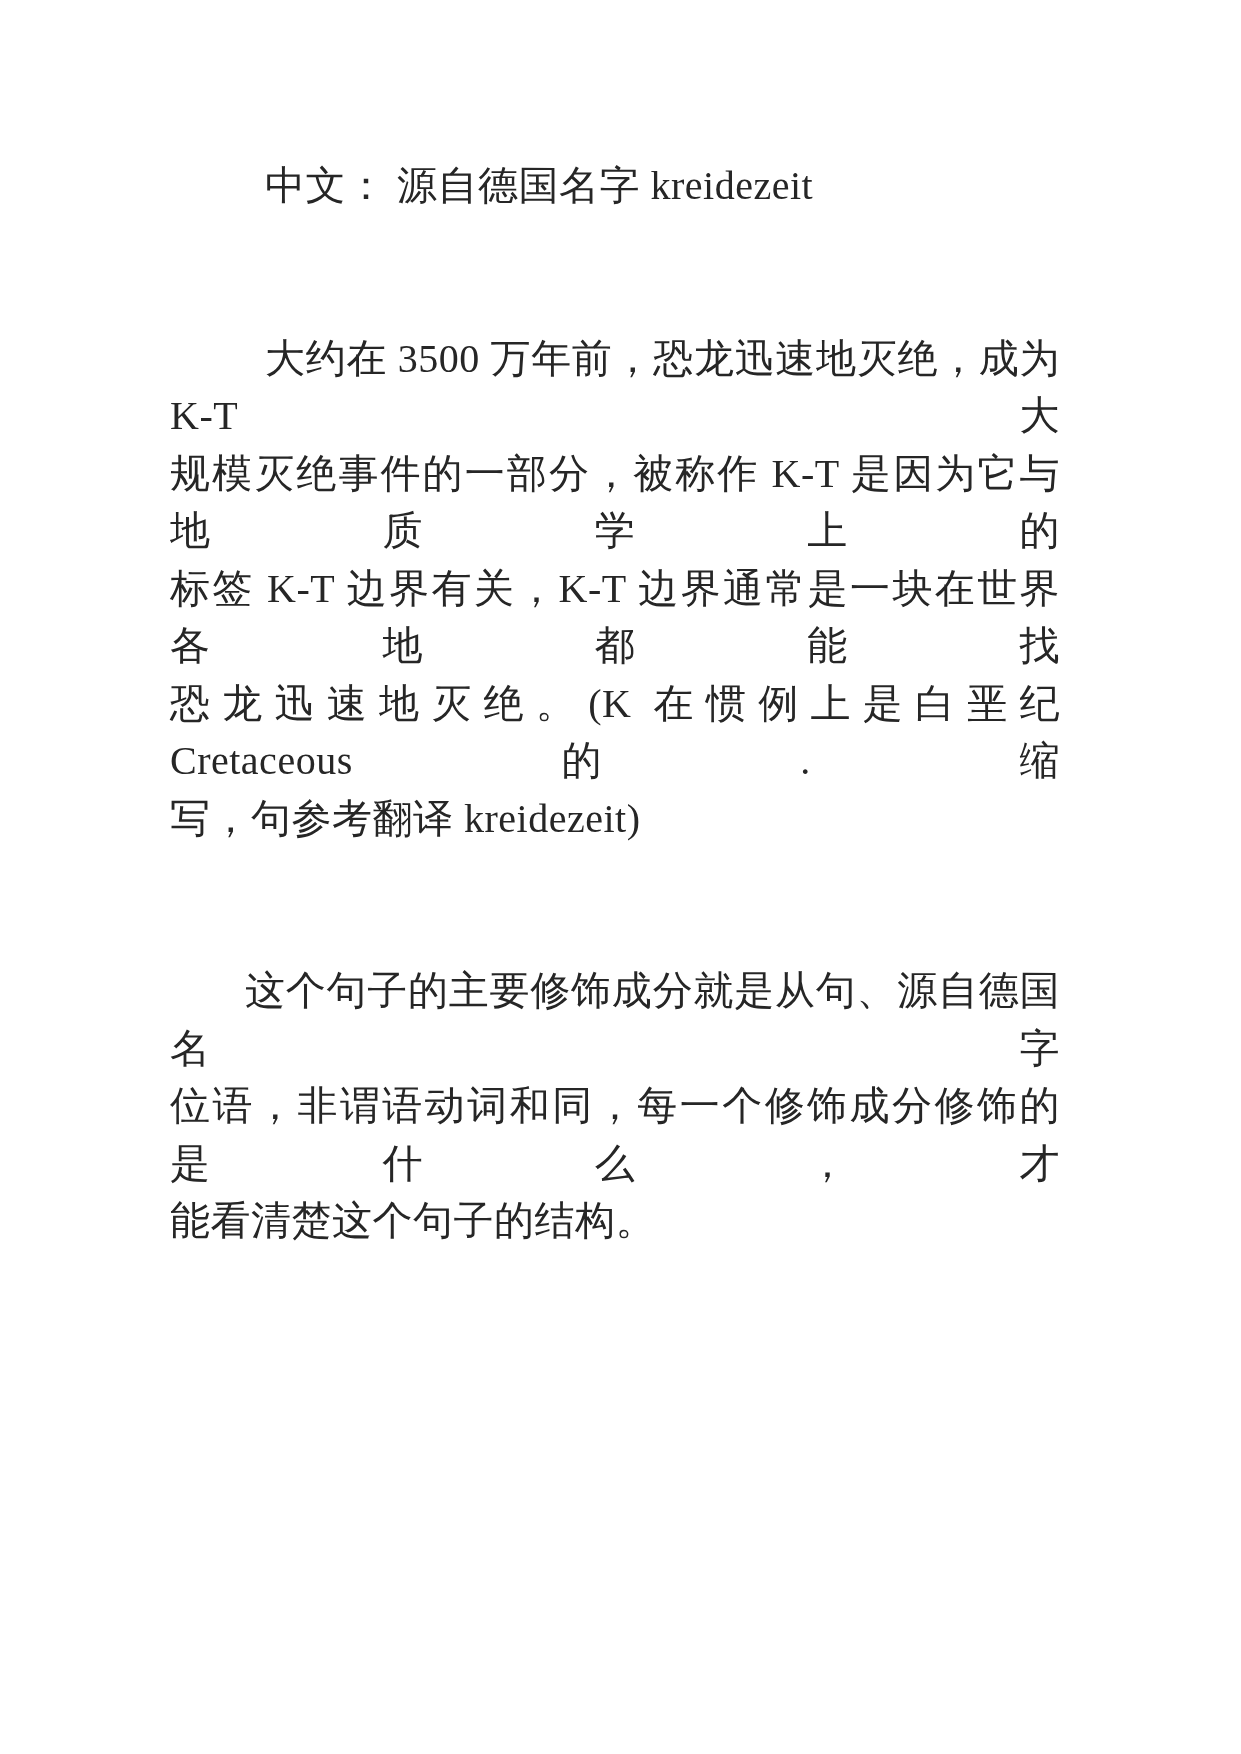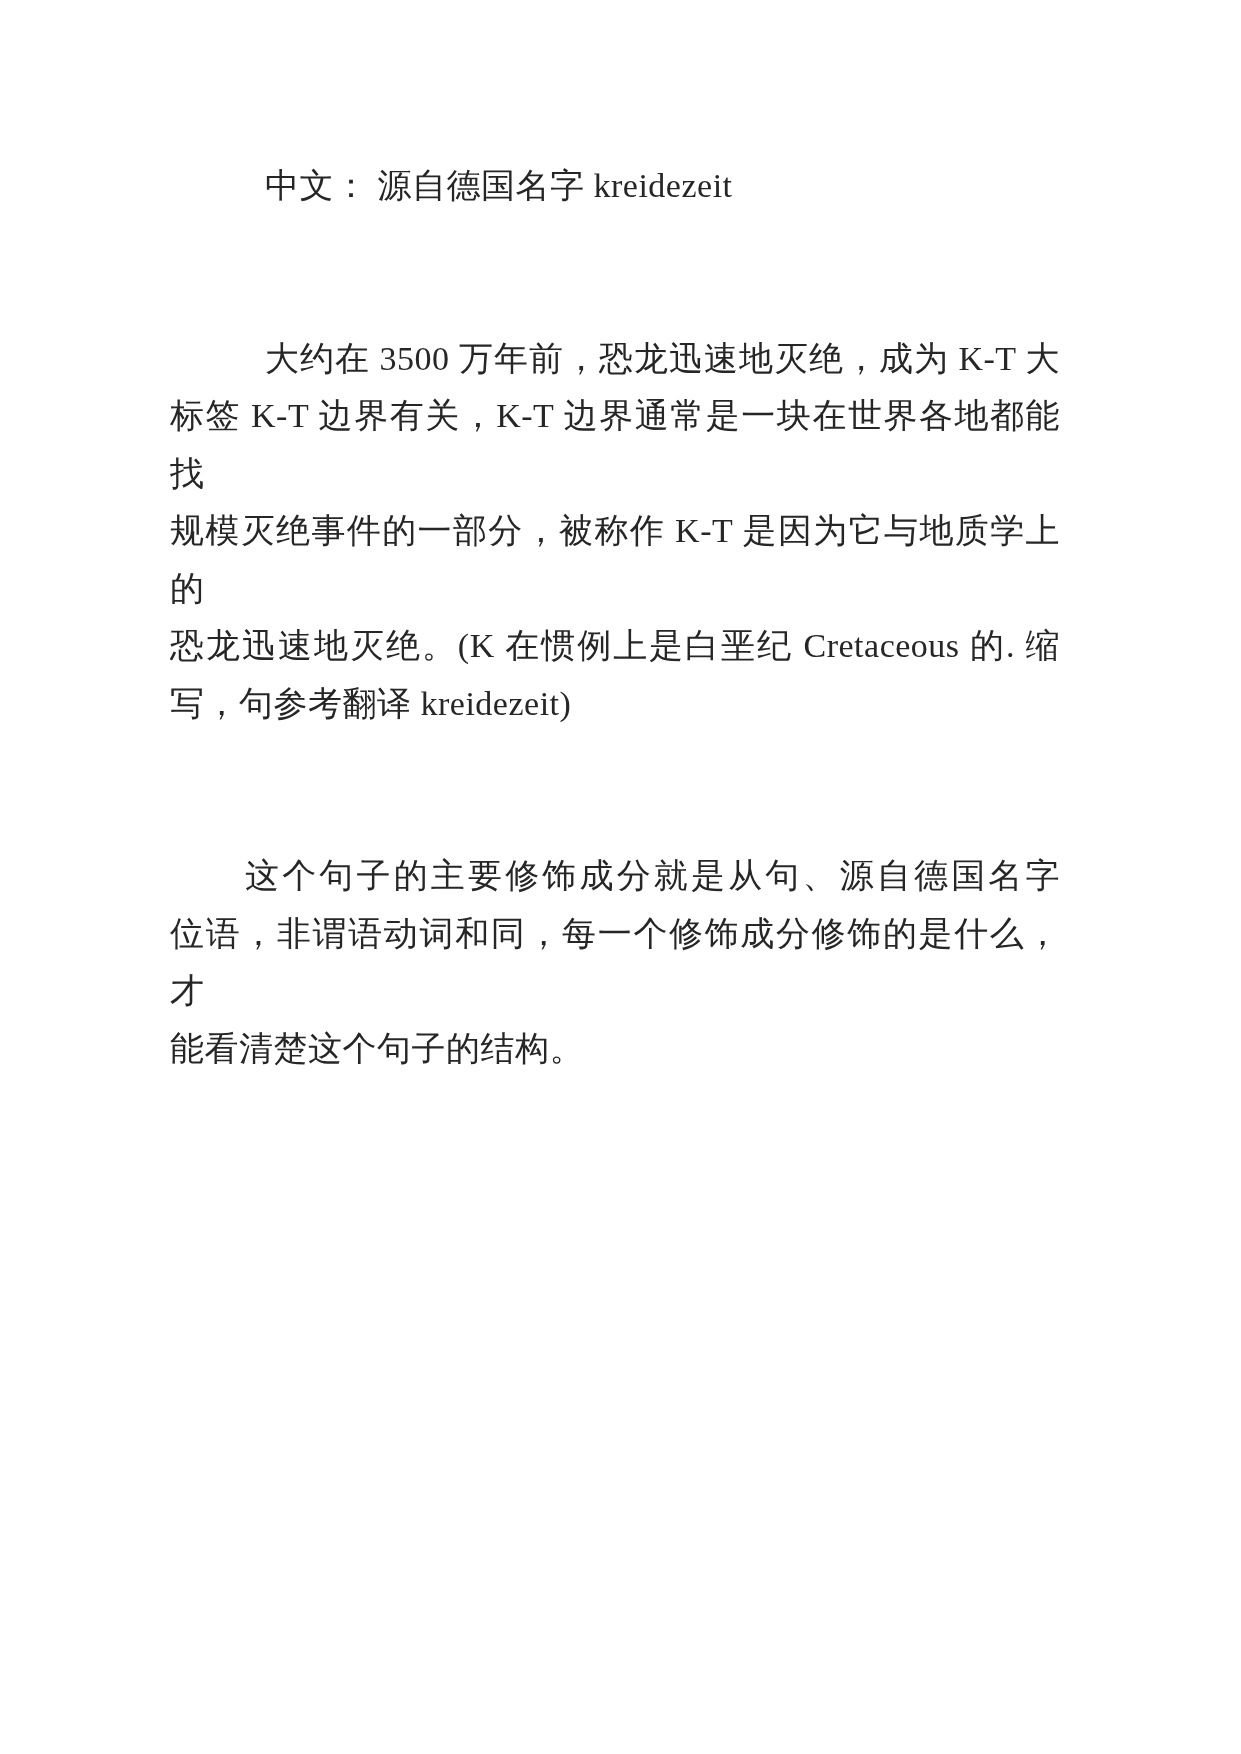--- a/index.html
+++ b/index.html
@@ -20,21 +20,21 @@
     background: #ffffff;
     padding: 157px 181px 0 170px;
     font-family: "Liberation Serif", "DejaVu Serif", serif;
     color: #262626;
   }
   .doc-body {
     width: 100%;
   }
   .para {
     margin: 0 0 115px 0;
-    font-size: 34px;
+    font-size: 40px;
     line-height: 57.5px;
     letter-spacing: 0.5px;
   }
   .para .line {
     text-align: justify;
     text-align-last: justify;
   }
   .para .line.last {
     text-align: left;
     text-align-last: left;
@@ -50,22 +50,22 @@
 </head>
 <body>
 
 <div class="page">
   <div id="doc-body" class="doc-body">
       <div class="para">
         <div class="line first last">中文： 源自德国名字 kreidezeit</div>
       </div>
       <div class="para">
         <div class="line first">大约在 3500 万年前，恐龙迅速地灭绝，成为 K-T 大</div>
+        <div class="line">规模灭绝事件的一部分，被称作 K-T 是因为它与地质学上的</div>
         <div class="line">标签 K-T 边界有关，K-T 边界通常是一块在世界各地都能找</div>
-        <div class="line">规模灭绝事件的一部分，被称作 K-T 是因为它与地质学上的</div>
         <div class="line">恐龙迅速地灭绝。(K 在惯例上是白垩纪 Cretaceous 的. 缩</div>
         <div class="line last">写，句参考翻译 kreidezeit)</div>
       </div>
       <div class="para">
         <div class="line first">这个句子的主要修饰成分就是从句、源自德国名字</div>
         <div class="line">位语，非谓语动词和同，每一个修饰成分修饰的是什么，才</div>
         <div class="line last">能看清楚这个句子的结构。</div>
       </div>
     </div>
 </div>

